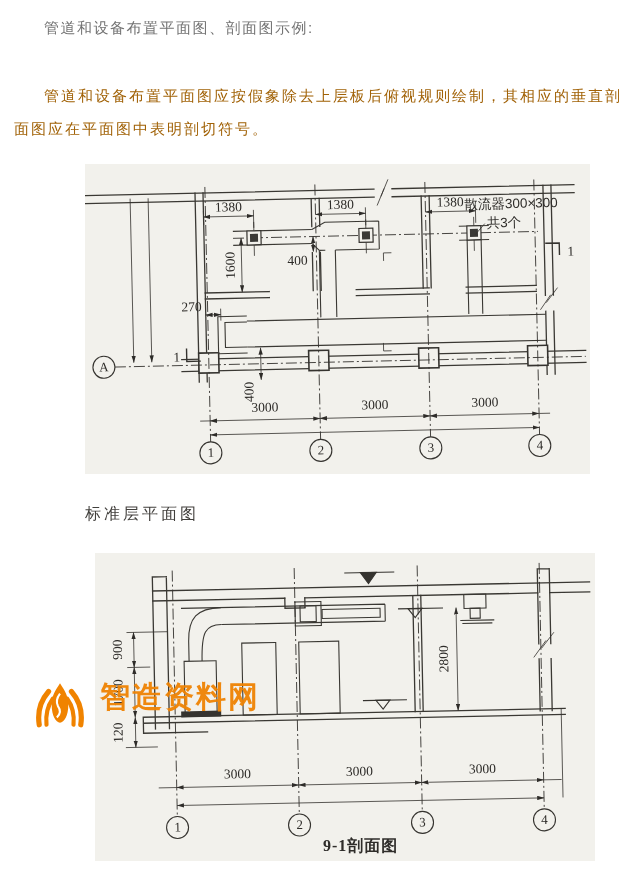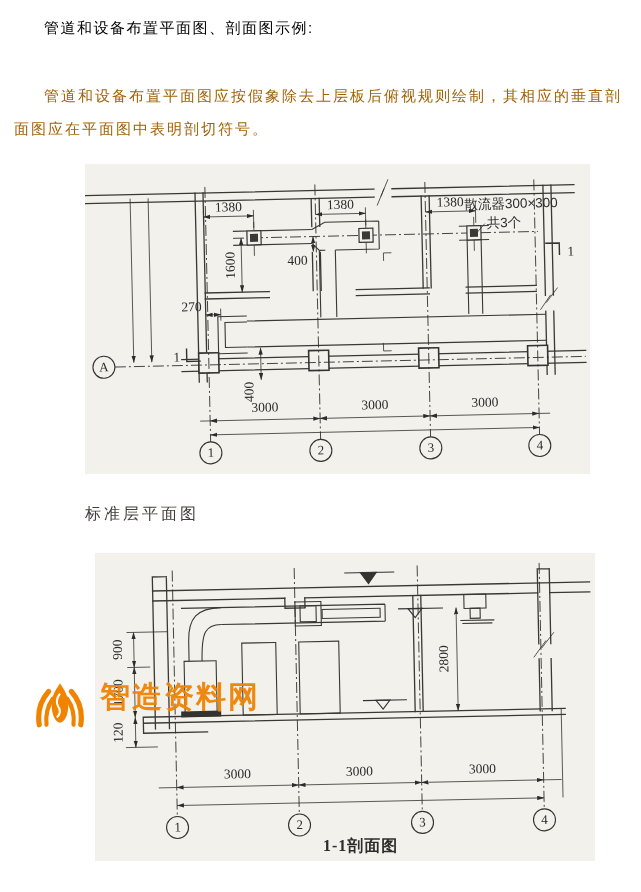--- a/index.html
+++ b/index.html
@@ -8,21 +8,21 @@
     position: relative;
     width: 641px; height: 892px;
     background: #ffffff;
     overflow: hidden;
     font-family: "Liberation Sans", sans-serif;
     color: #3d3d3d;
   }
   .heading {
     position: absolute; left: 14px; top: 16px; width: 614px;
     font-size: 15px; letter-spacing: 1.5px; line-height: 24px;
-    text-indent: 2em; color: #000000;
+    text-indent: 2em; color: #737373;
   }
   .bodytext {
     position: absolute; left: 14px; top: 79px; width: 616px;
     font-size: 15px; letter-spacing: 2px; line-height: 33px;
     text-indent: 2em; color: #a16207;
   }
   .fig { position: absolute; display: block; }
   .fig-plan    { left: 85px;  top: 164px; }
   .fig-section { left: 95px;  top: 553px; }
   .plan-caption {
@@ -278,21 +278,21 @@
       </g>
       <g>
         <text class="ax" x="80" y="275" text-anchor="middle">1</text>
         <text class="ax" x="202" y="275" text-anchor="middle">2</text>
         <text class="ax" x="325" y="275" text-anchor="middle">3</text>
         <text class="ax" x="447" y="275" text-anchor="middle">4</text>
       </g>
     </g>
   </svg>
 
-  <div class="section-caption">1-1剖面图</div>
+  <div class="section-caption">9-1剖面图</div>
 
   <div class="watermark">
     <svg width="52" height="54" viewBox="0 0 50 52">
       <g fill="none" stroke="#f08300" stroke-linecap="round">
         <path d="M5,46 C3,33 7,22 14,14" stroke-width="5"></path>
         <path d="M12,46 C11,36 13,28 18,21" stroke-width="4"></path>
         <path d="M45,46 C47,33 43,22 36,14" stroke-width="5"></path>
         <path d="M38,46 C39,36 37,28 32,21" stroke-width="4"></path>
       </g>
       <path d="M25,6 C20,14 17,18 17,27 C17,37 21,44 25,44 C29,44 33,37 33,27 C33,18 30,14 25,6 Z" fill="#f08300"></path>

